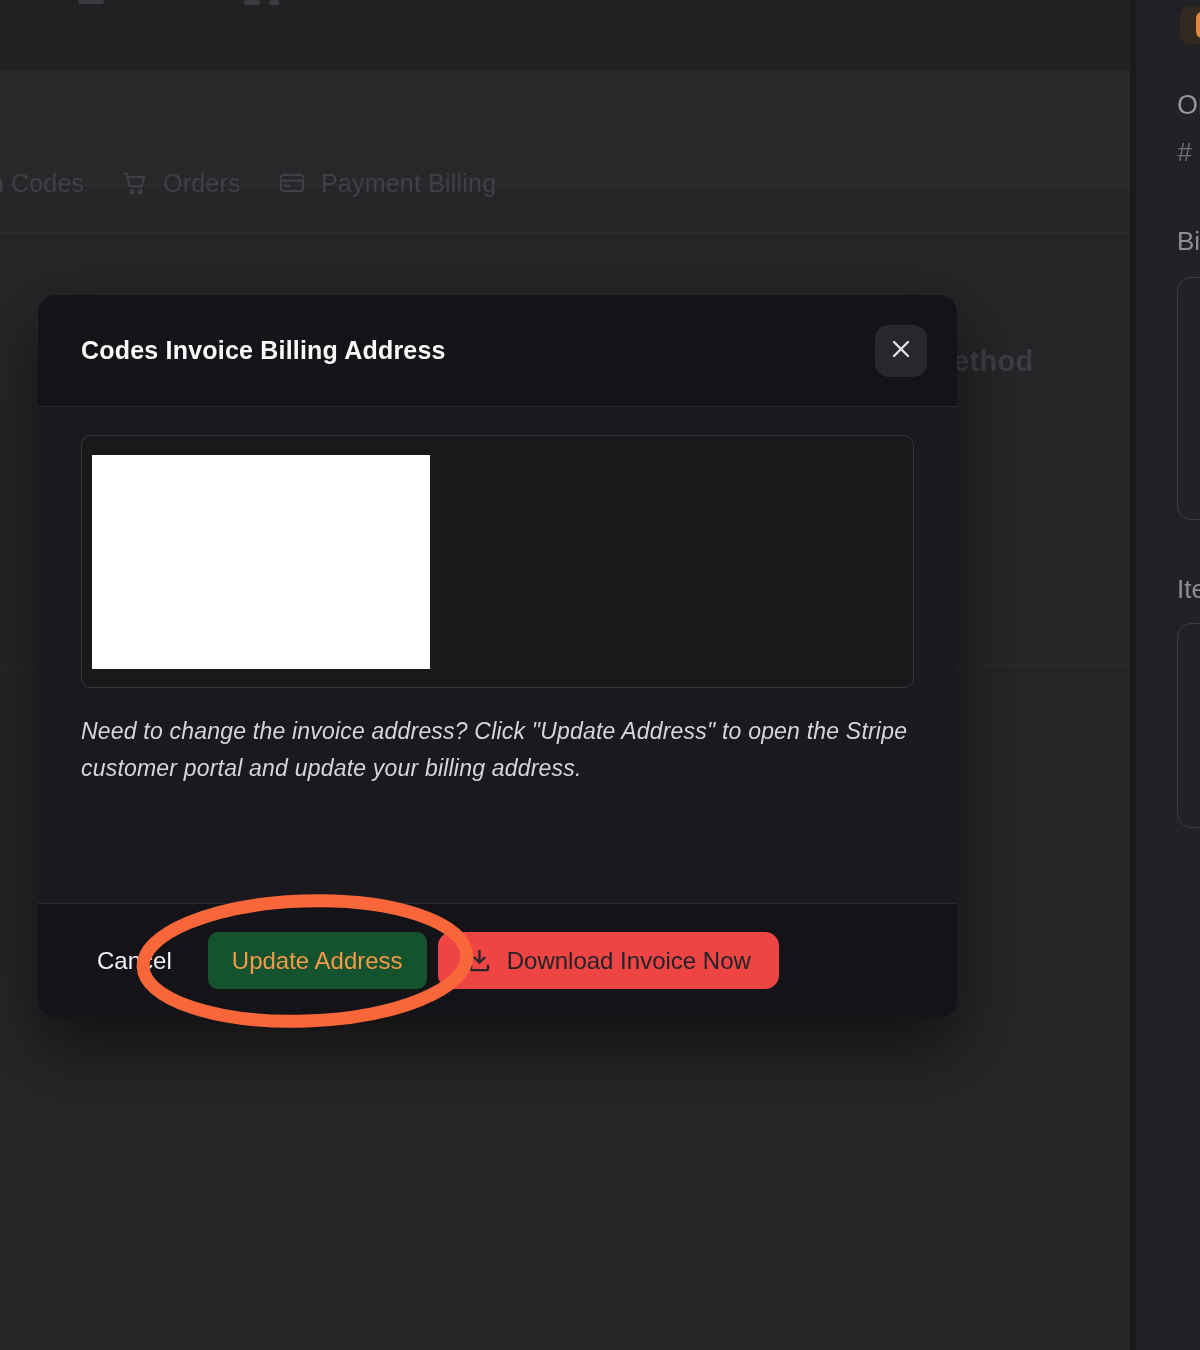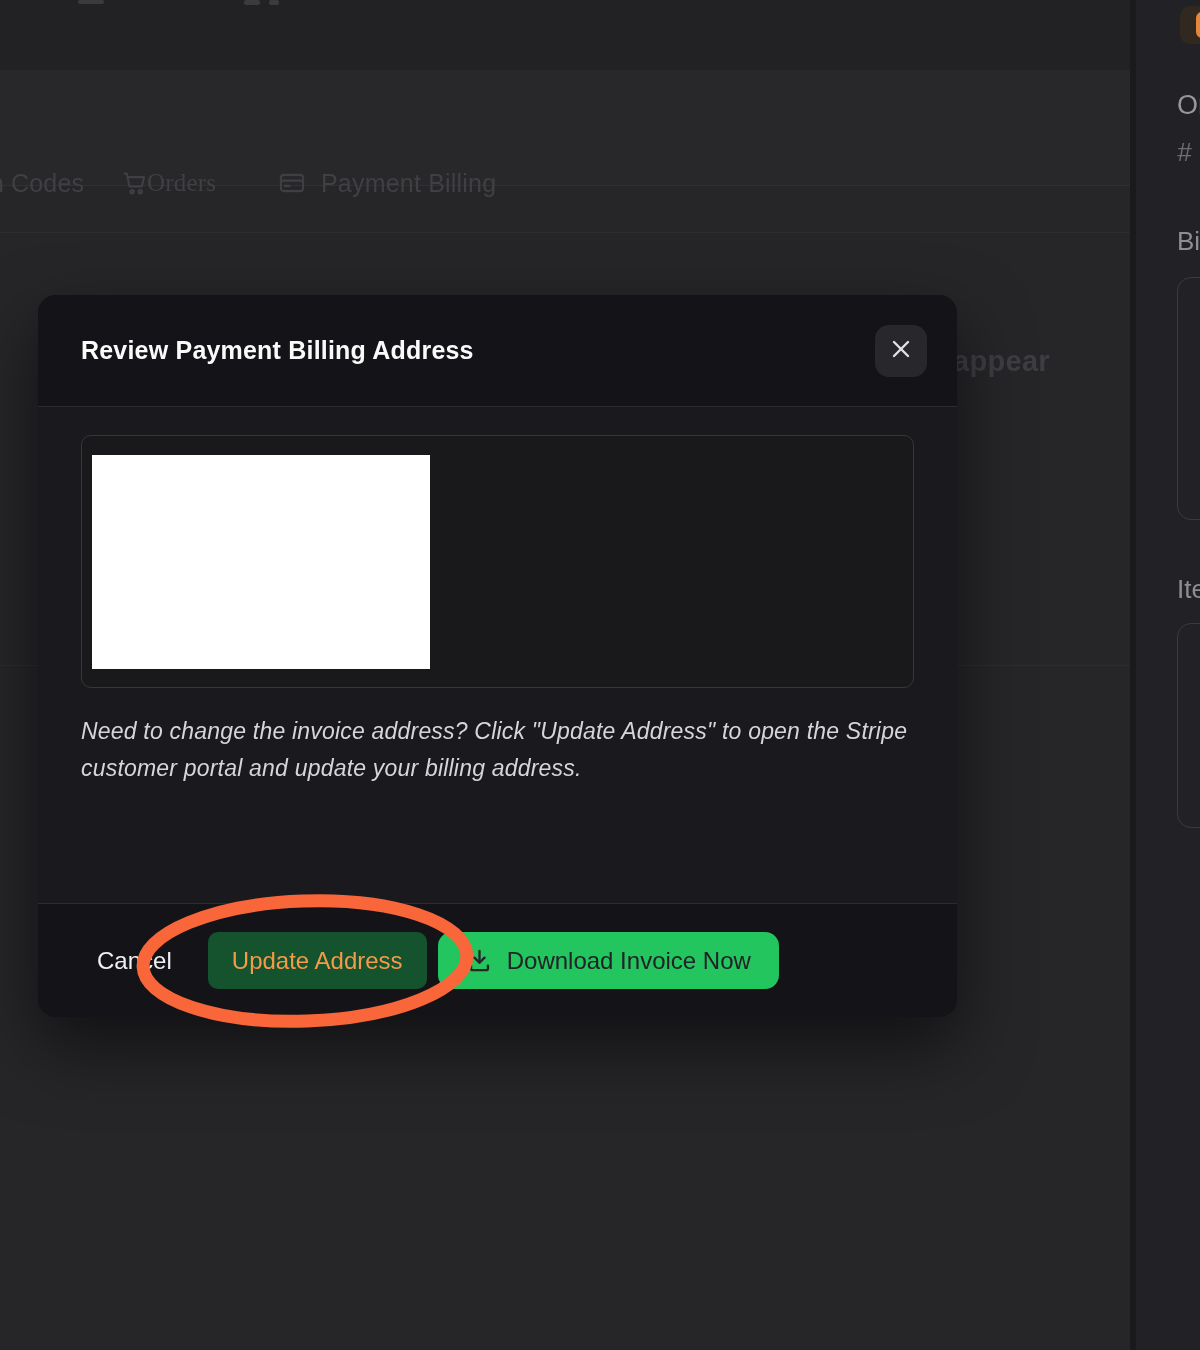--- a/index.html
+++ b/index.html
@@ -89,21 +89,21 @@
   .btn-cancel {
     background:none; border:none; cursor:pointer; font-family:inherit;
     font-size:24px; color:#f0f0f2; padding:0 20px 0 16px;
   }
   .btn-update {
     margin-left:16px; width:219px; height:57px; border:none; border-radius:10px;
     background:#14532d; color:#f49a48; font-size:24px; font-family:inherit; cursor:pointer;
   }
   .btn-download {
     margin-left:11px; height:57px; border:none; border-radius:14px;
-    background:#22c55e; color:#222227; font-size:24px; font-family:inherit; cursor:pointer;
+    background:#ef4444; color:#222227; font-size:24px; font-family:inherit; cursor:pointer;
     display:flex; align-items:center; gap:14px; padding:0 28px; font-weight:500;
   }
 
   
   .annot { position:absolute; left:0; top:0; width:1200px; height:1350px; z-index:50; pointer-events:none; }
 </style>
 </head>
 <body>
 
 <div class="canvas">
@@ -118,52 +118,52 @@
     <span class="tab-label" style="left:-10px;">n</span>
     <button class="tab-label" style="left:11px;">Codes</button>
 
     <span class="tab-icon" style="left:121px;">
       <svg width="28" height="28" viewBox="0 0 24 24" fill="none" stroke="#3f3f44" stroke-width="1.8" stroke-linecap="round" stroke-linejoin="round">
         <path d="M3 4h2l2.2 11h10.6l2-8H6.2"></path>
         <circle cx="9.5" cy="19.5" r="1.4"></circle>
         <circle cx="16.5" cy="19.5" r="1.4"></circle>
       </svg>
     </span>
-    <button class="tab-label" style="left:147px;font-family:Liberation Serif, serif;">Orders</button>
+    <button class="tab-label" style="left:163px;">Orders</button>
 
     <span class="tab-icon" style="left:278px;">
       <svg width="28" height="28" viewBox="0 0 24 24" fill="none" stroke="#3f3f44" stroke-width="1.8" stroke-linecap="round" stroke-linejoin="round">
         <rect x="2.5" y="5" width="19" height="14" rx="2.5"></rect>
         <line x1="2.5" y1="10" x2="21.5" y2="10"></line>
         <line x1="6" y1="14.5" x2="10" y2="14.5"></line>
       </svg>
     </span>
     <button class="tab-label" style="left:321px;">Payment Billing</button>
   </nav>
 
   <div class="bgline" style="top:232px;"></div>
   <div class="bgline" style="top:665px;"></div>
-  <div class="bg-heading">appear</div>
+  <div class="bg-heading">ethod</div>
 
   <div class="seam"></div>
   <aside class="drawer">
     <button class="drawer-top-btn">
       <span class="sliver"></span>
     </button>
     <div class="d-text d-or">Or</div>
     <div class="d-text d-num">#</div>
     <div class="d-text d-bil">Bil</div>
     <div class="d-box d-box1"></div>
     <div class="d-text d-ite">Ite</div>
     <div class="d-box d-box2"></div>
   </aside>
 
   <section class="modal">
     <header>
-      <h2>Review Payment Billing Address</h2>
+      <h2>Codes Invoice Billing Address</h2>
       <button class="close-btn">
         <span>
           <svg width="24" height="24" viewBox="0 0 24 24" fill="none" stroke="#e2e2e4" stroke-width="2.4" stroke-linecap="round">
             <line x1="5" y1="5" x2="19" y2="19"></line>
             <line x1="19" y1="5" x2="5" y2="19"></line>
           </svg>
         </span>
       </button>
     </header>
 

